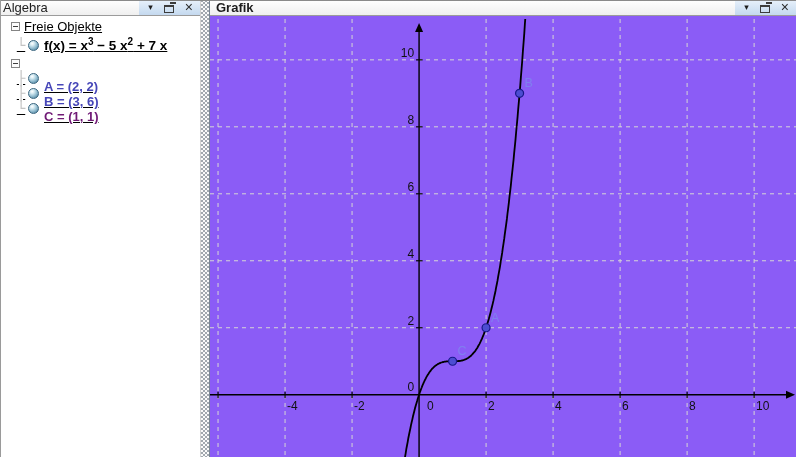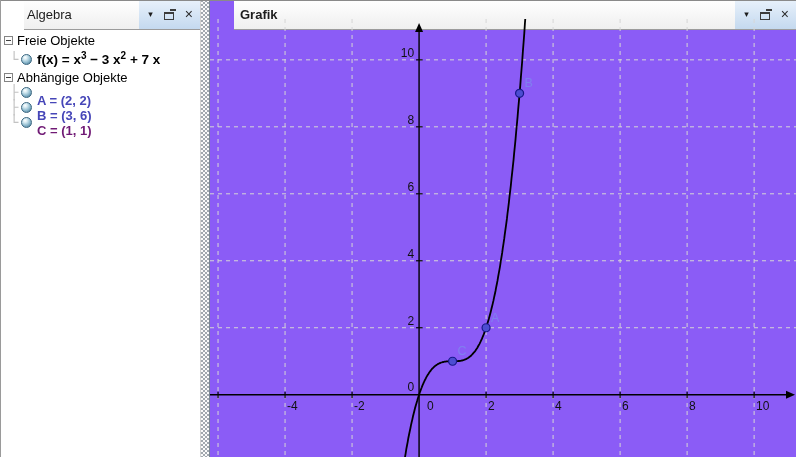--- a/index.html
+++ b/index.html
@@ -5,39 +5,39 @@
   * { margin:0; padding:0; box-sizing:border-box; }
   html,body { width:796px; height:457px; overflow:hidden; background:#fff;
               font-family:"Liberation Sans", sans-serif; }
   .app { position:absolute; top:0; left:0; width:796px; height:457px; }
   .app::before { content:""; position:absolute; top:0; left:0; right:0; height:1px;
                  background:#8a8a8a; z-index:30; }
   .app::after  { content:""; position:absolute; top:0; left:0; bottom:0; width:1px;
                  background:#9a9a9a; z-index:30; }
 
   
-  .panel-header { height:30px; display:flex; align-items:center;
+  .panel-header { height:16px; display:flex; align-items:center;
                   background:linear-gradient(#ffffff,#efefef);
-                  border-bottom:1px solid #9b9b9b; position:relative;margin-left:24px; }
+                  border-bottom:1px solid #9b9b9b; position:relative; }
   .panel-title { font-size:13px; color:#1c1c1c; padding-left:3px; }
   .panel-title.bold { font-weight:bold; padding-left:6px; }
   .header-icons { margin-left:auto; height:100%; display:flex; align-items:center;
                   gap:11px; padding:0 7px 0 9px;
                   background:linear-gradient(#e8f1fb,#c4d9ef); }
   .tri { font-size:9px; line-height:1; color:#1d1d1d; }
   .popout { position:relative; width:10px; height:8px; border:1px solid #3c3c3c;
             border-top-width:2px; margin-top:2px; }
   .popout::after { content:""; position:absolute; right:-3px; top:-5px; width:6px;
                    height:2px; background:#3c3c3c; }
   .xclose { font-size:14px; line-height:1; color:#2b2b2b; margin-top:-1px; }
 
   
   .algebra-panel { position:absolute; top:0; left:0; width:201px; height:457px;
                    background:#fff; border-right:1px solid #cfcfcf; }
-  .tree { padding:3px 0 0 2px; font-size:13px; color:#000; }
+  .tree { padding:3px 0 0 9px; font-size:13px; color:#000;text-decoration:underline; }
   .trow { display:flex; align-items:center; height:15px; white-space:nowrap; }
   .trow.func { height:22px; }
   .collapse { width:9px; height:9px; border:1px solid #848484; background:#fcfcfc;
               position:relative; margin:0 4px 0 2px; flex:0 0 auto; }
   .collapse::before { content:""; position:absolute; left:1px; right:1px; top:3px;
                       height:1px; background:#3f3f3f; }
   .conn { font-family:"DejaVu Sans Mono", monospace; font-size:14px; line-height:15px;
           color:#c3c3c3; width:14px; margin-left:5px; flex:0 0 auto; text-align:center; }
   .trow.func .conn { line-height:22px; }
   .marble { width:11px; height:11px; border-radius:50%; flex:0 0 auto; margin-right:5px;
@@ -78,26 +78,25 @@
 
     <div class="tree">
       <div class="trow">
         <span class="collapse"></span>
         <span>Freie Objekte</span>
       </div>
 
       <div class="trow func">
         <span class="conn">└</span>
         <span class="marble"></span>
-        <span class="flabel"><span>f(x) = x</span><span class="sup">3</span><span> − 3 x</span><span class="sup">2</span><span> + 7 x</span></span>
+        <span class="flabel"><span>f(x) = x</span><span class="sup">3</span><span> − 5 x</span><span class="sup">2</span><span> + 7 x</span></span>
       </div>
 
       <div class="trow">
         <span class="collapse"></span>
-        <span>Abhängige Objekte</span>
       </div>
 
       <div class="trow">
         <span class="conn">├</span>
         <span class="marble"></span>
         <span class="pt-label" style="color: rgb(70, 70, 184);">A = (2, 2)</span>
       </div>
       <div class="trow">
         <span class="conn">├</span>
         <span class="marble"></span>

